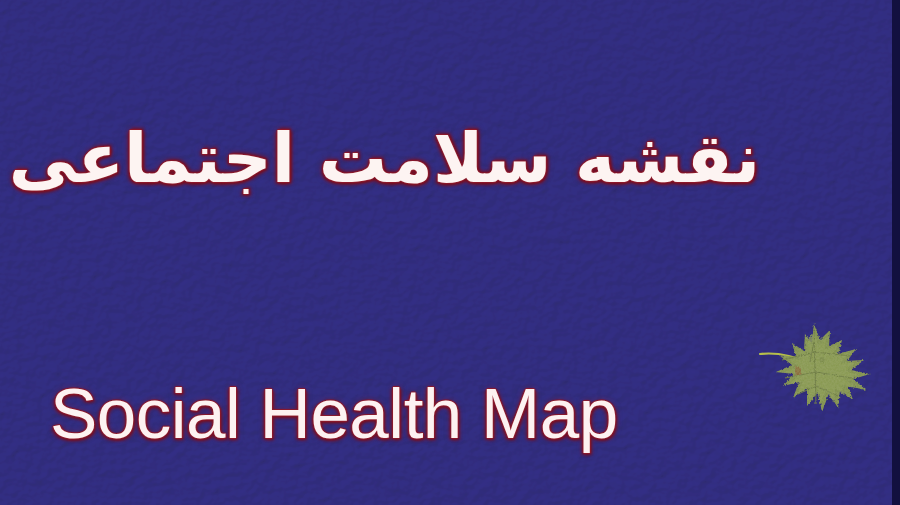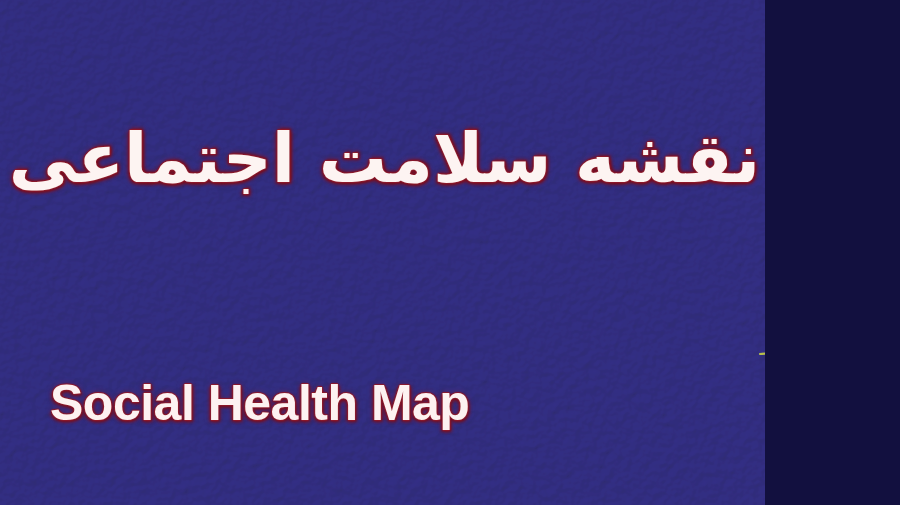--- a/index.html
+++ b/index.html
@@ -2,21 +2,21 @@
 <html><head>
 <meta charset="utf-8">
 <style>
   html, body {
     margin: 0;
     padding: 0;
     background: #12103f;
   }
   #slide {
     position: relative;
-    width: 765px;
+    width: 892px;
     height: 505px;
     overflow: hidden;
     background-color: #b91c1c;
     font-family: "Liberation Sans", sans-serif;
   }
 
   
   .texture {
     position: absolute;
     inset: 0;
@@ -57,22 +57,22 @@
       -2px 2px 3px rgba(120,14,30,0.75),
        2px -2px 3px rgba(120,14,30,0.75),
        0 0 7px rgba(150,25,45,0.65);
   }
 
   .en-title {
     position: absolute;
     left: 50px;
     top: 378px;
     font-family: "Liberation Sans", sans-serif;
-    font-weight: bold;
-    font-size: 50px;
+    font-weight: normal;
+    font-size: 71px;
     line-height: 1;
     letter-spacing: -0.5px;
     color: #fdf2f1;
     white-space: nowrap;
     text-shadow:
        0 0 1px #8d1c2d,
        1px 0 1px #8d1c2d,
       -1px 0 1px #8d1c2d,
        0 1px 1px #8d1c2d,
        0 -1px 1px #8d1c2d,

